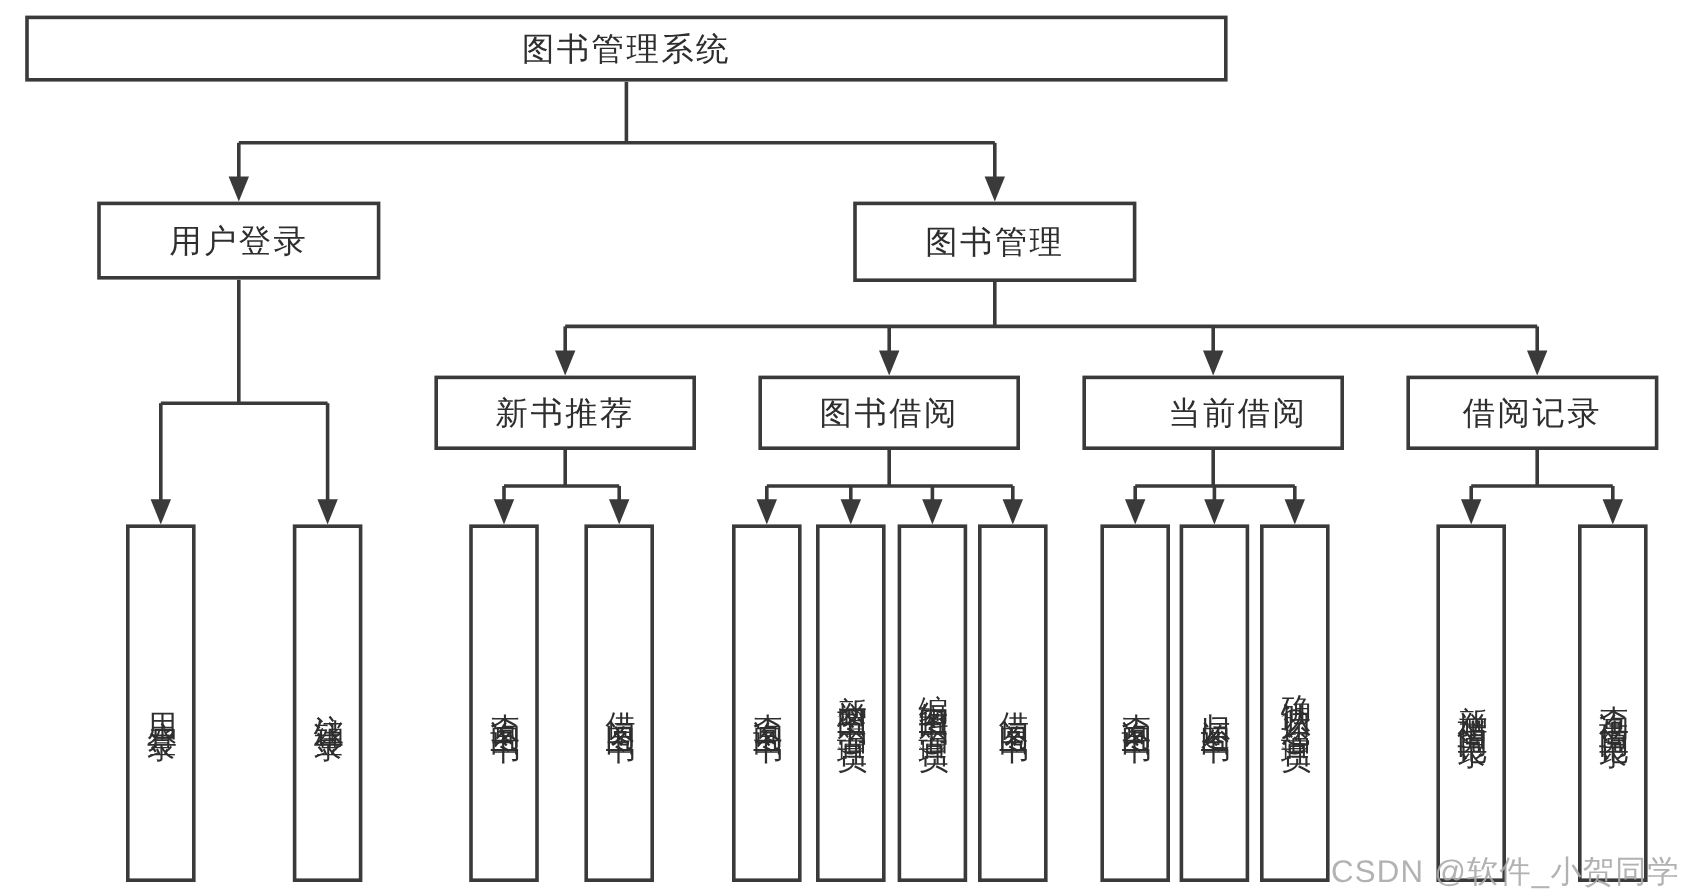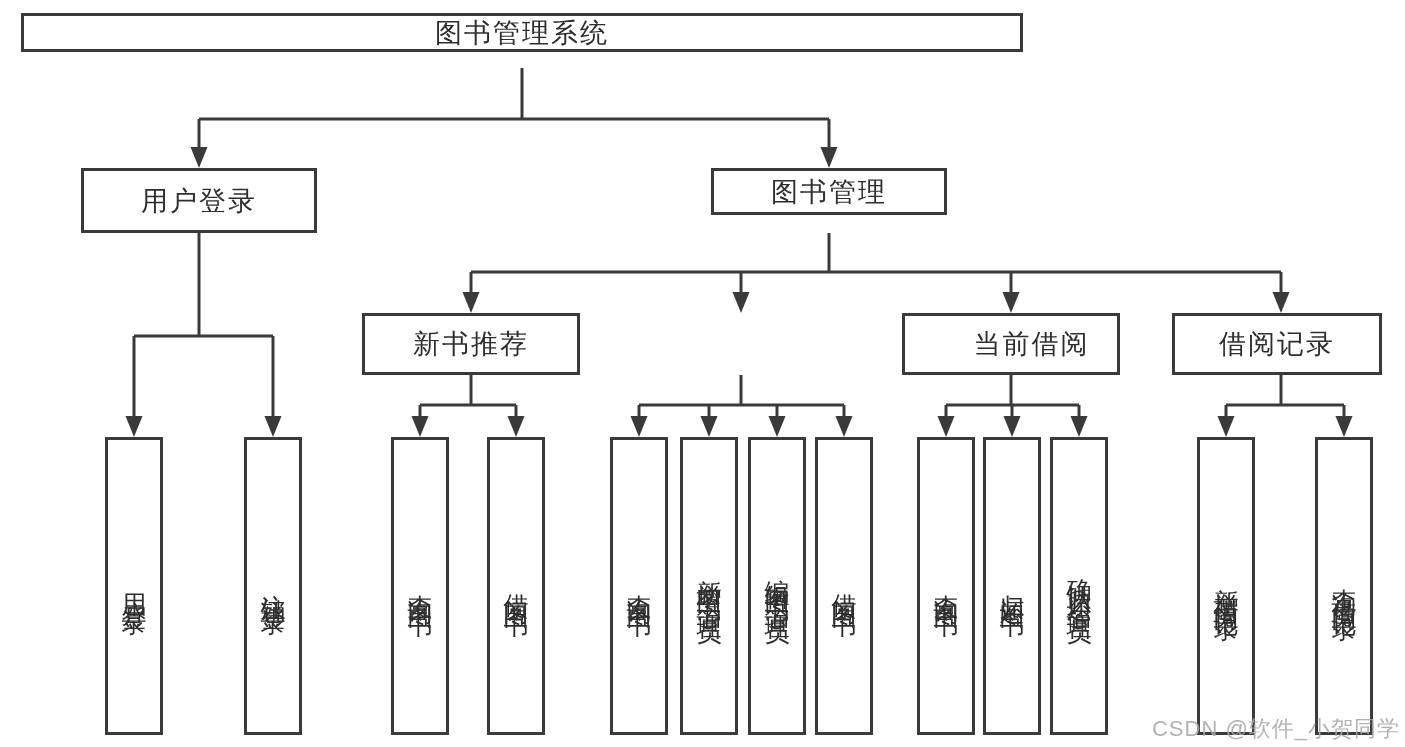--- a/index.html
+++ b/index.html
@@ -43,21 +43,21 @@
     text-orientation: mixed;
     font-size: 25px;
     letter-spacing: 6px;
     line-height: 1;
     white-space: nowrap;
   }
   .watermark {
     position: absolute;
     right: 5px;
     bottom: 3px;
-    font-size: 22px;
+    font-size: 26px;
     color: rgba(170,170,170,0.9);
     letter-spacing: 1px;
     z-index: 2;
     white-space: nowrap;
   }
 </style>
 </head>
 <body>
 
 <div class="canvas">
@@ -124,34 +124,37 @@
       <polygon points="768.5,416 785.5,416 777,437"></polygon>
       <polygon points="835.5,416 852.5,416 844,437"></polygon>
       <polygon points="937.5,416 954.5,416 946,437"></polygon>
       <polygon points="1003.5,416 1020.5,416 1012,437"></polygon>
       <polygon points="1070.5,416 1087.5,416 1079,437"></polygon>
       <polygon points="1217.5,416 1234.5,416 1226,437"></polygon>
       <polygon points="1335.5,416 1352.5,416 1344,437"></polygon>
     </g>
   </svg>
 
-  <div class="node" style="left:21px; top:13px; width:1002px; height:39px;">
+  <div class="node" style="left:21px; top:13px; width:1002px; height:55px;">
     <span class="h-label">图书管理系统</span>
   </div>
 
   <div class="node" style="left:81px; top:168px; width:236px; height:65px;">
     <span class="h-label">用户登录</span>
   </div>
-  <div class="node" style="left:711px; top:168px; width:236px; height:47px;">
+  <div class="node" style="left:711px; top:168px; width:236px; height:67px;">
     <span class="h-label">图书管理</span>
   </div>
 
   <div class="node" style="left:362px; top:313px; width:218px; height:62px;text-align:center;">
     <span class="h-label">新书推荐</span>
   </div>
+  <div class="node" style="left:632px; top:313px; width:218px; height:62px;">
+    <span class="h-label">图书借阅</span>
+  </div>
   <div class="node" style="left:902px; top:313px; width:218px; height:62px;padding-left:41px;">
     <span class="h-label">当前借阅</span>
   </div>
   <div class="node" style="left:1172px; top:313px; width:210px; height:62px;">
     <span class="h-label">借阅记录</span>
   </div>
 
   <div class="node" style="left:105px; top:437px; width:58px; height:298px;">
     <span class="v-label">用户登录</span>
   </div>

